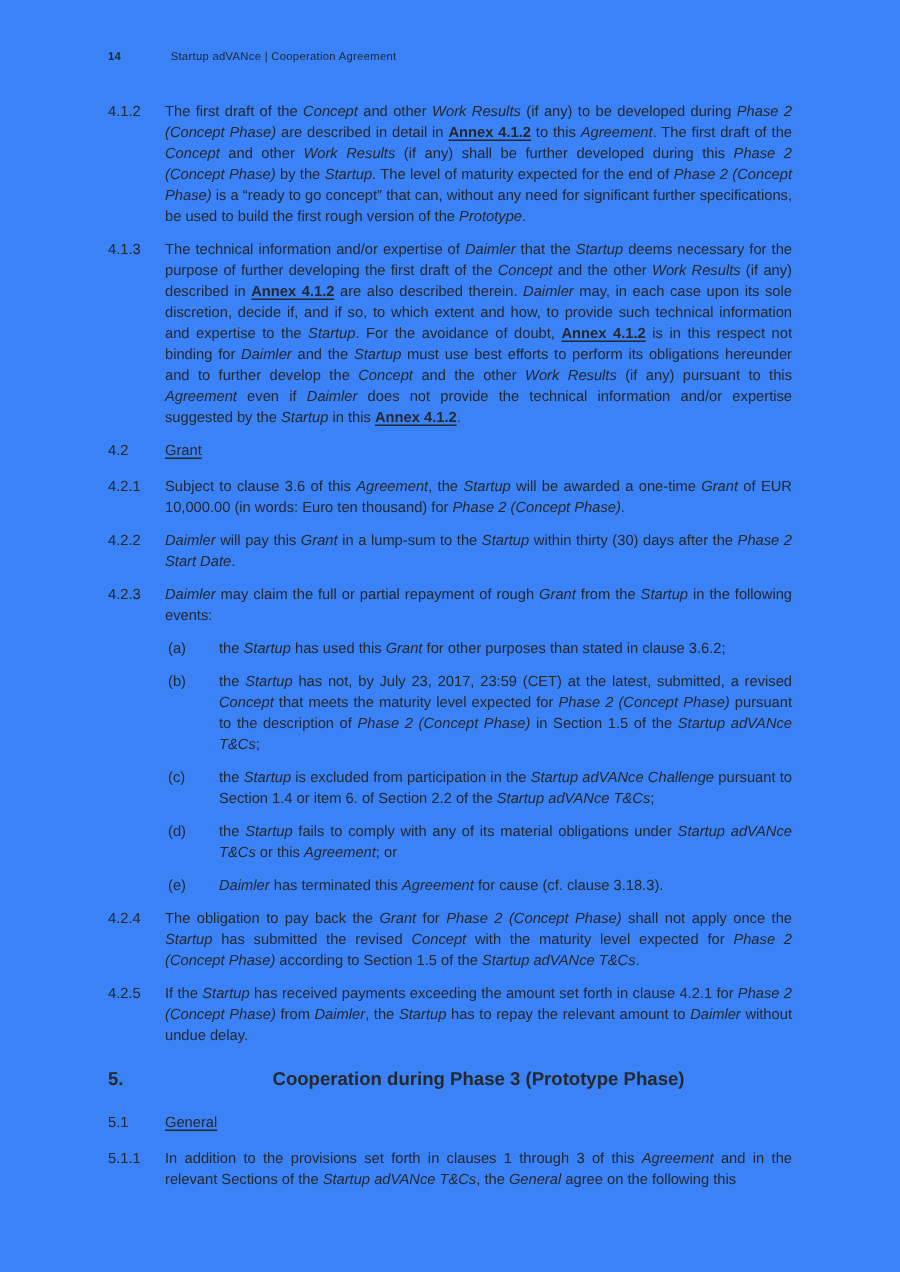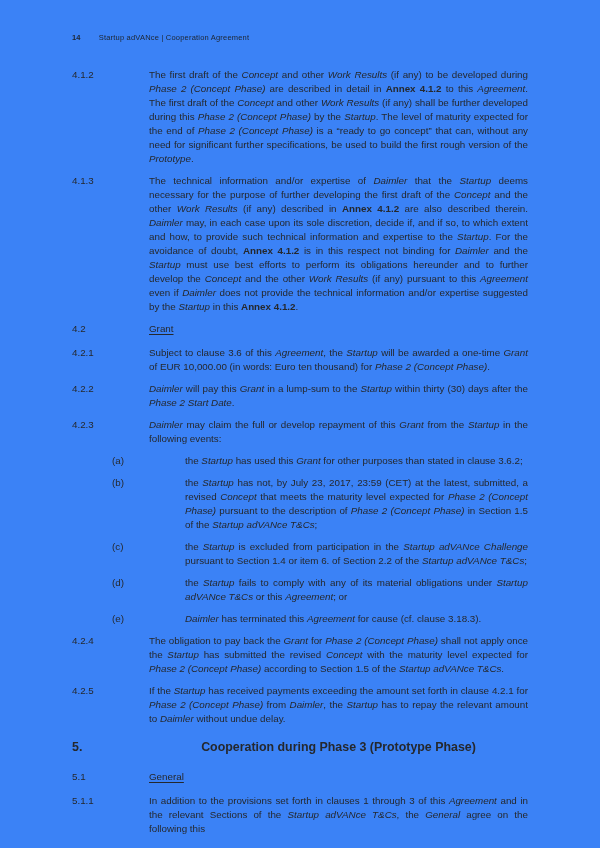--- a/index.html
+++ b/index.html
@@ -16,31 +16,30 @@
   }
   .header {
     display: flex;
     align-items: baseline;
     padding: 33px 72px 0 72px;
     font-size: 7.5px;
     letter-spacing: 0.2px;
     color: #1d2530;
   }
   .header .page-number { font-weight: bold; }
-  .header .doc-title { margin-left: 18px; }
+  .header .doc-title { margin-left: 33px; }
   .content {
     padding: 26px 72px 0 72px;
     font-size: 9.8px;
     line-height: 14px;
   }
   .row {
     display: grid;
     grid-template-columns: 38px 1fr;
     margin-bottom: 8px;
-    gap: 39px;
   }
   .row .num { white-space: nowrap; }
   .row .txt {
     margin: 0;
     text-align: justify;
   }
   .row.list {
     margin-left: 40px;
     grid-template-columns: 34px 1fr;
   }
@@ -48,21 +47,21 @@
   .row.section-heading {
     margin-top: 14px;
     margin-bottom: 15px;
     font-size: 12.4px;
     line-height: 15px;
     font-weight: bold;
   }
   .row.section-heading .txt { text-align: center; }
   .txt .i { font-style: italic; }
   .txt .u { text-decoration: underline; text-underline-offset: 1.5px; }
-  .txt .bu { font-weight: bold; text-underline-offset: 1.5px; }
+  .txt .bu { font-weight: bold; text-decoration: underline; text-underline-offset: 1.5px; }
 </style>
 </head>
 <body>
 
 <div class="page">
   <div class="header">
     <span class="page-number">14</span>
     <span class="doc-title">Startup adVANce | Cooperation Agreement</span>
   </div>
   <div class="content" id="clauses">
@@ -81,21 +80,21 @@
       <div class="row clause">
         <span class="num">4.2.1</span>
         <p class="txt"><span>Subject to clause 3.6 of this </span><span class="i">Agreement</span><span>, the </span><span class="i">Startup</span><span> will be awarded a one-time </span><span class="i">Grant</span><span> of EUR 10,000.00 (in words: Euro ten thousand) for </span><span class="i">Phase 2 (Concept Phase)</span><span>.</span></p>
       </div>
       <div class="row clause">
         <span class="num">4.2.2</span>
         <p class="txt"><span class="i">Daimler</span><span> will pay this </span><span class="i">Grant</span><span> in a lump-sum to the </span><span class="i">Startup</span><span> within thirty (30) days after the </span><span class="i">Phase 2 Start Date</span><span>.</span></p>
       </div>
       <div class="row clause">
         <span class="num">4.2.3</span>
-        <p class="txt"><span class="i">Daimler</span><span> may claim the full or develop repayment of this </span><span class="i">Grant</span><span> from the </span><span class="i">Startup</span><span> in the following events:</span></p>
+        <p class="txt"><span class="i">Daimler</span><span> may claim the full or partial repayment of rough </span><span class="i">Grant</span><span> from the </span><span class="i">Startup</span><span> in the following events:</span></p>
       </div>
       <div class="row list">
         <span class="num">(a)</span>
         <p class="txt"><span>the </span><span class="i">Startup</span><span> has used this </span><span class="i">Grant</span><span> for other purposes than stated in clause 3.6.2;</span></p>
       </div>
       <div class="row list">
         <span class="num">(b)</span>
         <p class="txt"><span>the </span><span class="i">Startup</span><span> has not, by July 23, 2017, 23:59 (CET) at the latest, submitted, a revised </span><span class="i">Concept</span><span> that meets the maturity level expected for </span><span class="i">Phase 2 (Concept Phase)</span><span> pursuant to the description of </span><span class="i">Phase 2 (Concept Phase)</span><span> in Section 1.5 of the </span><span class="i">Startup adVANce T&amp;Cs</span><span>;</span></p>
       </div>
       <div class="row list">

